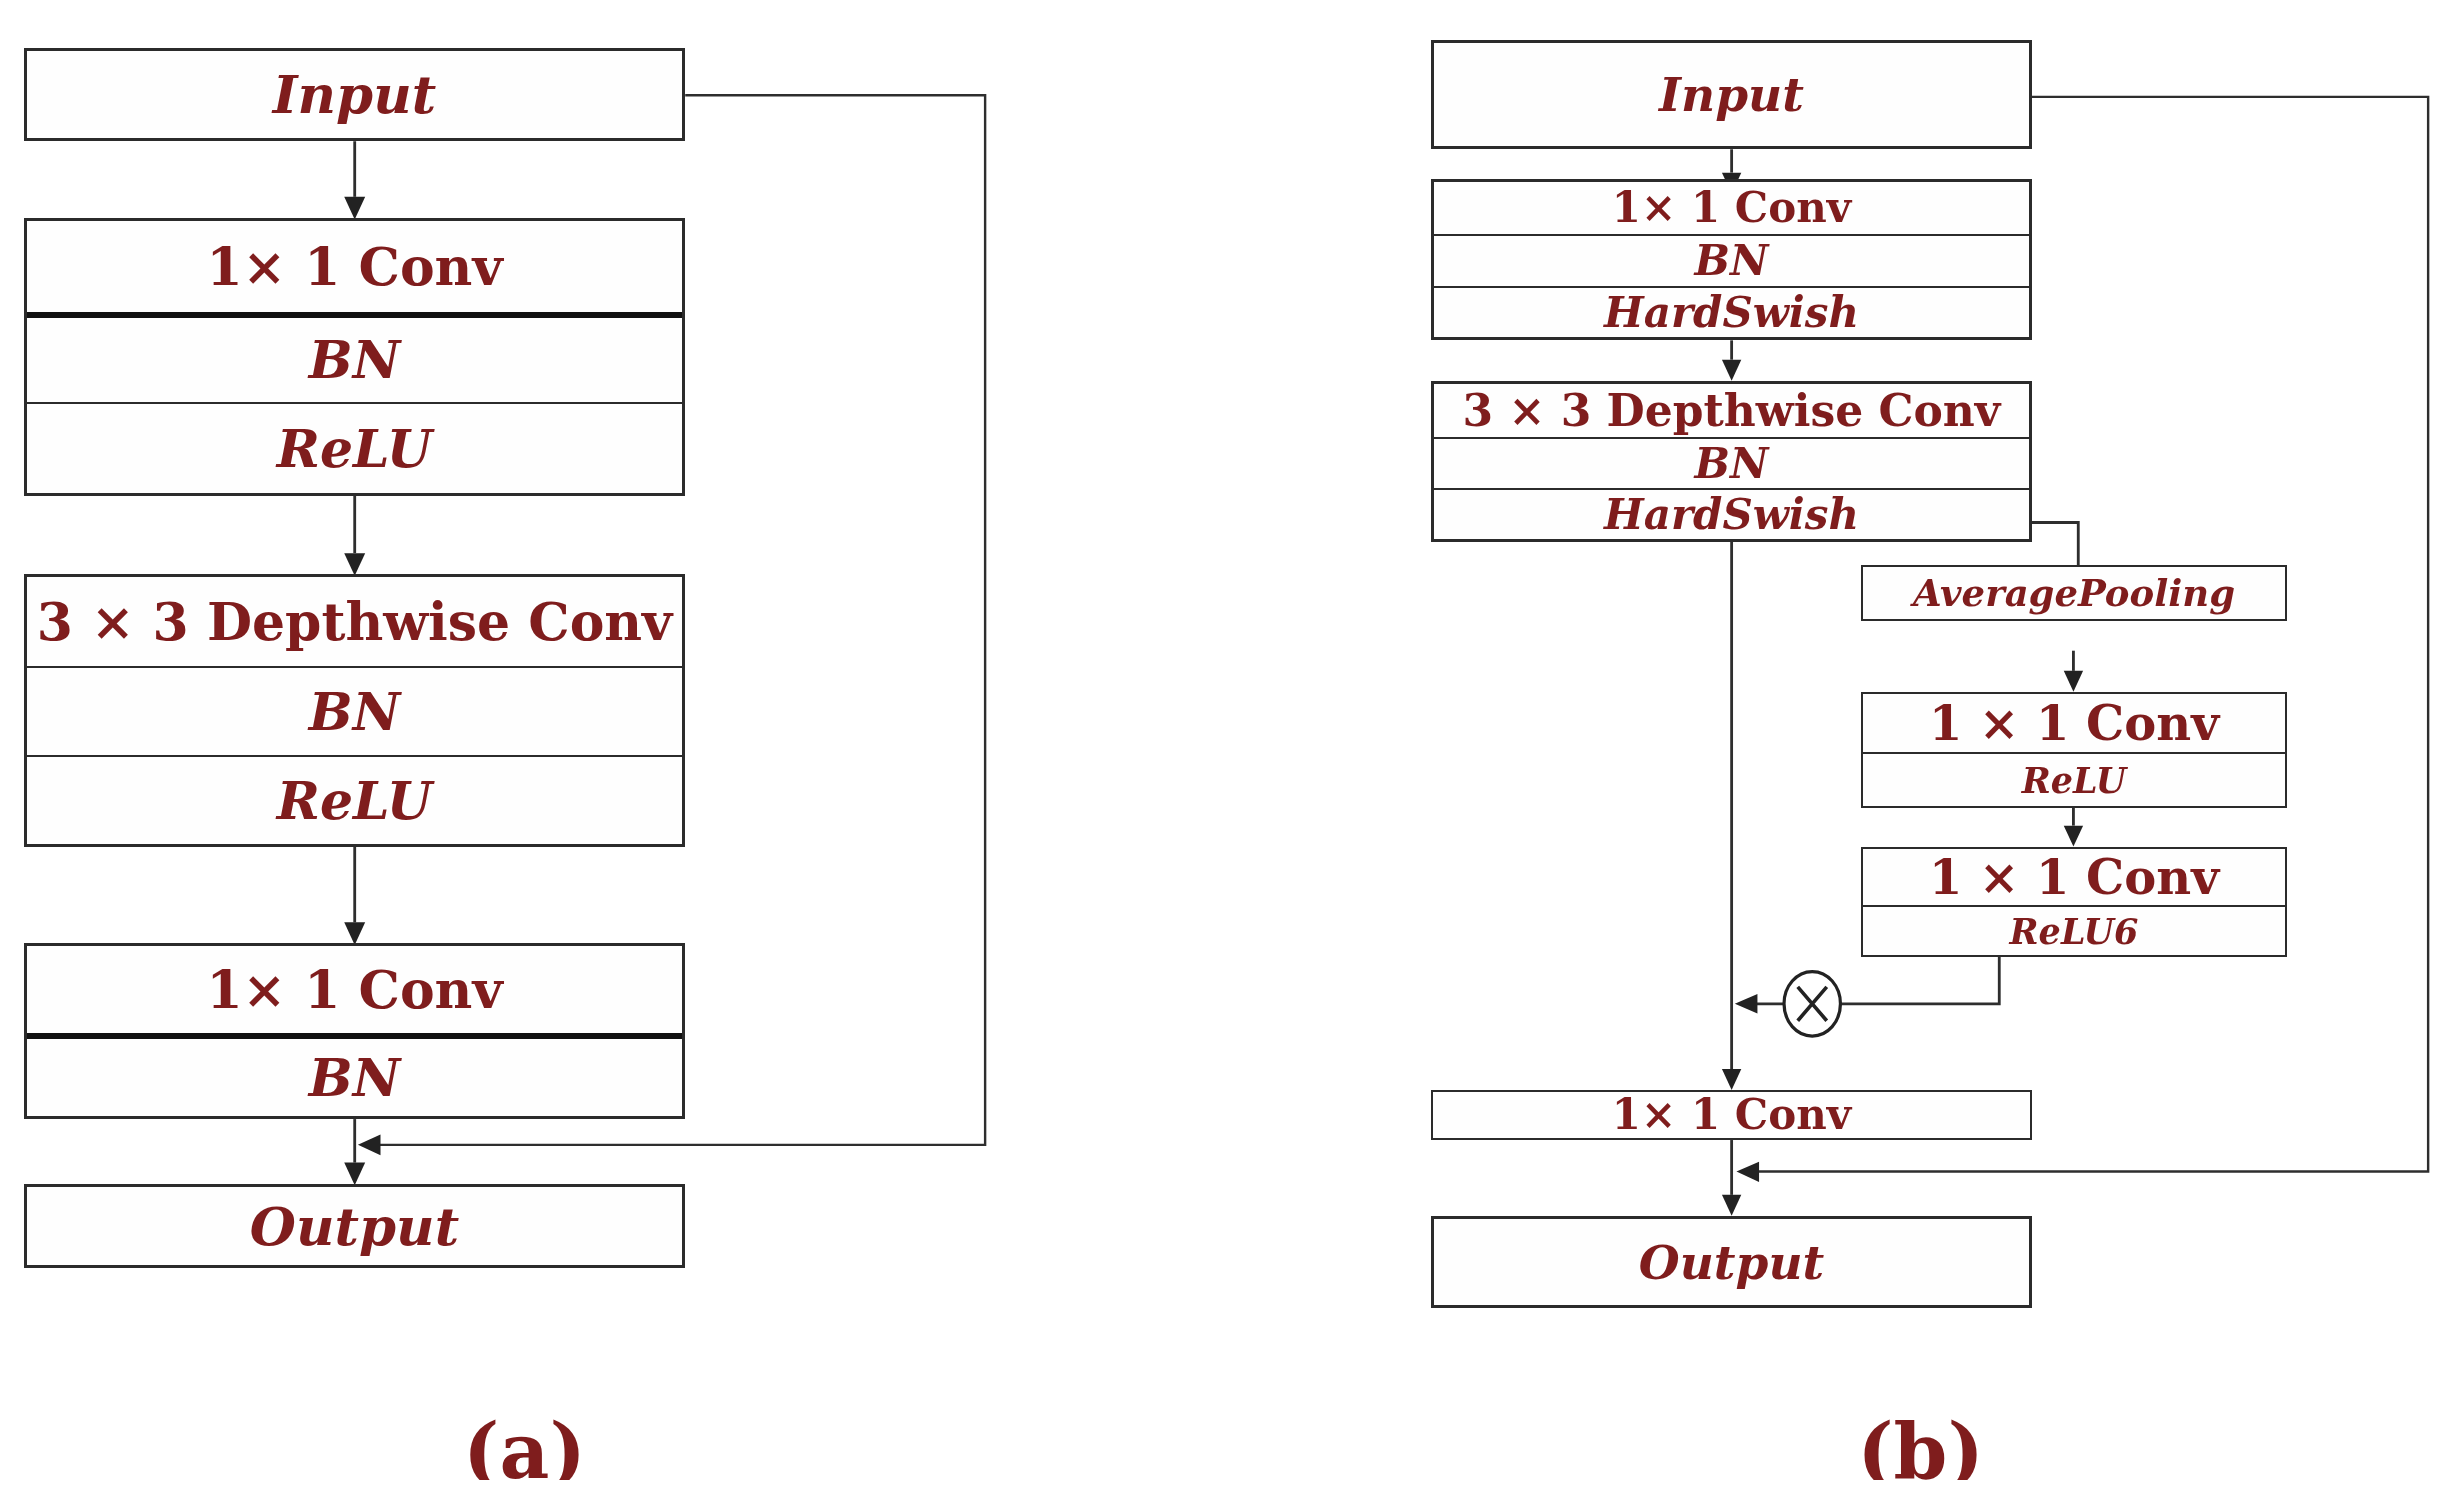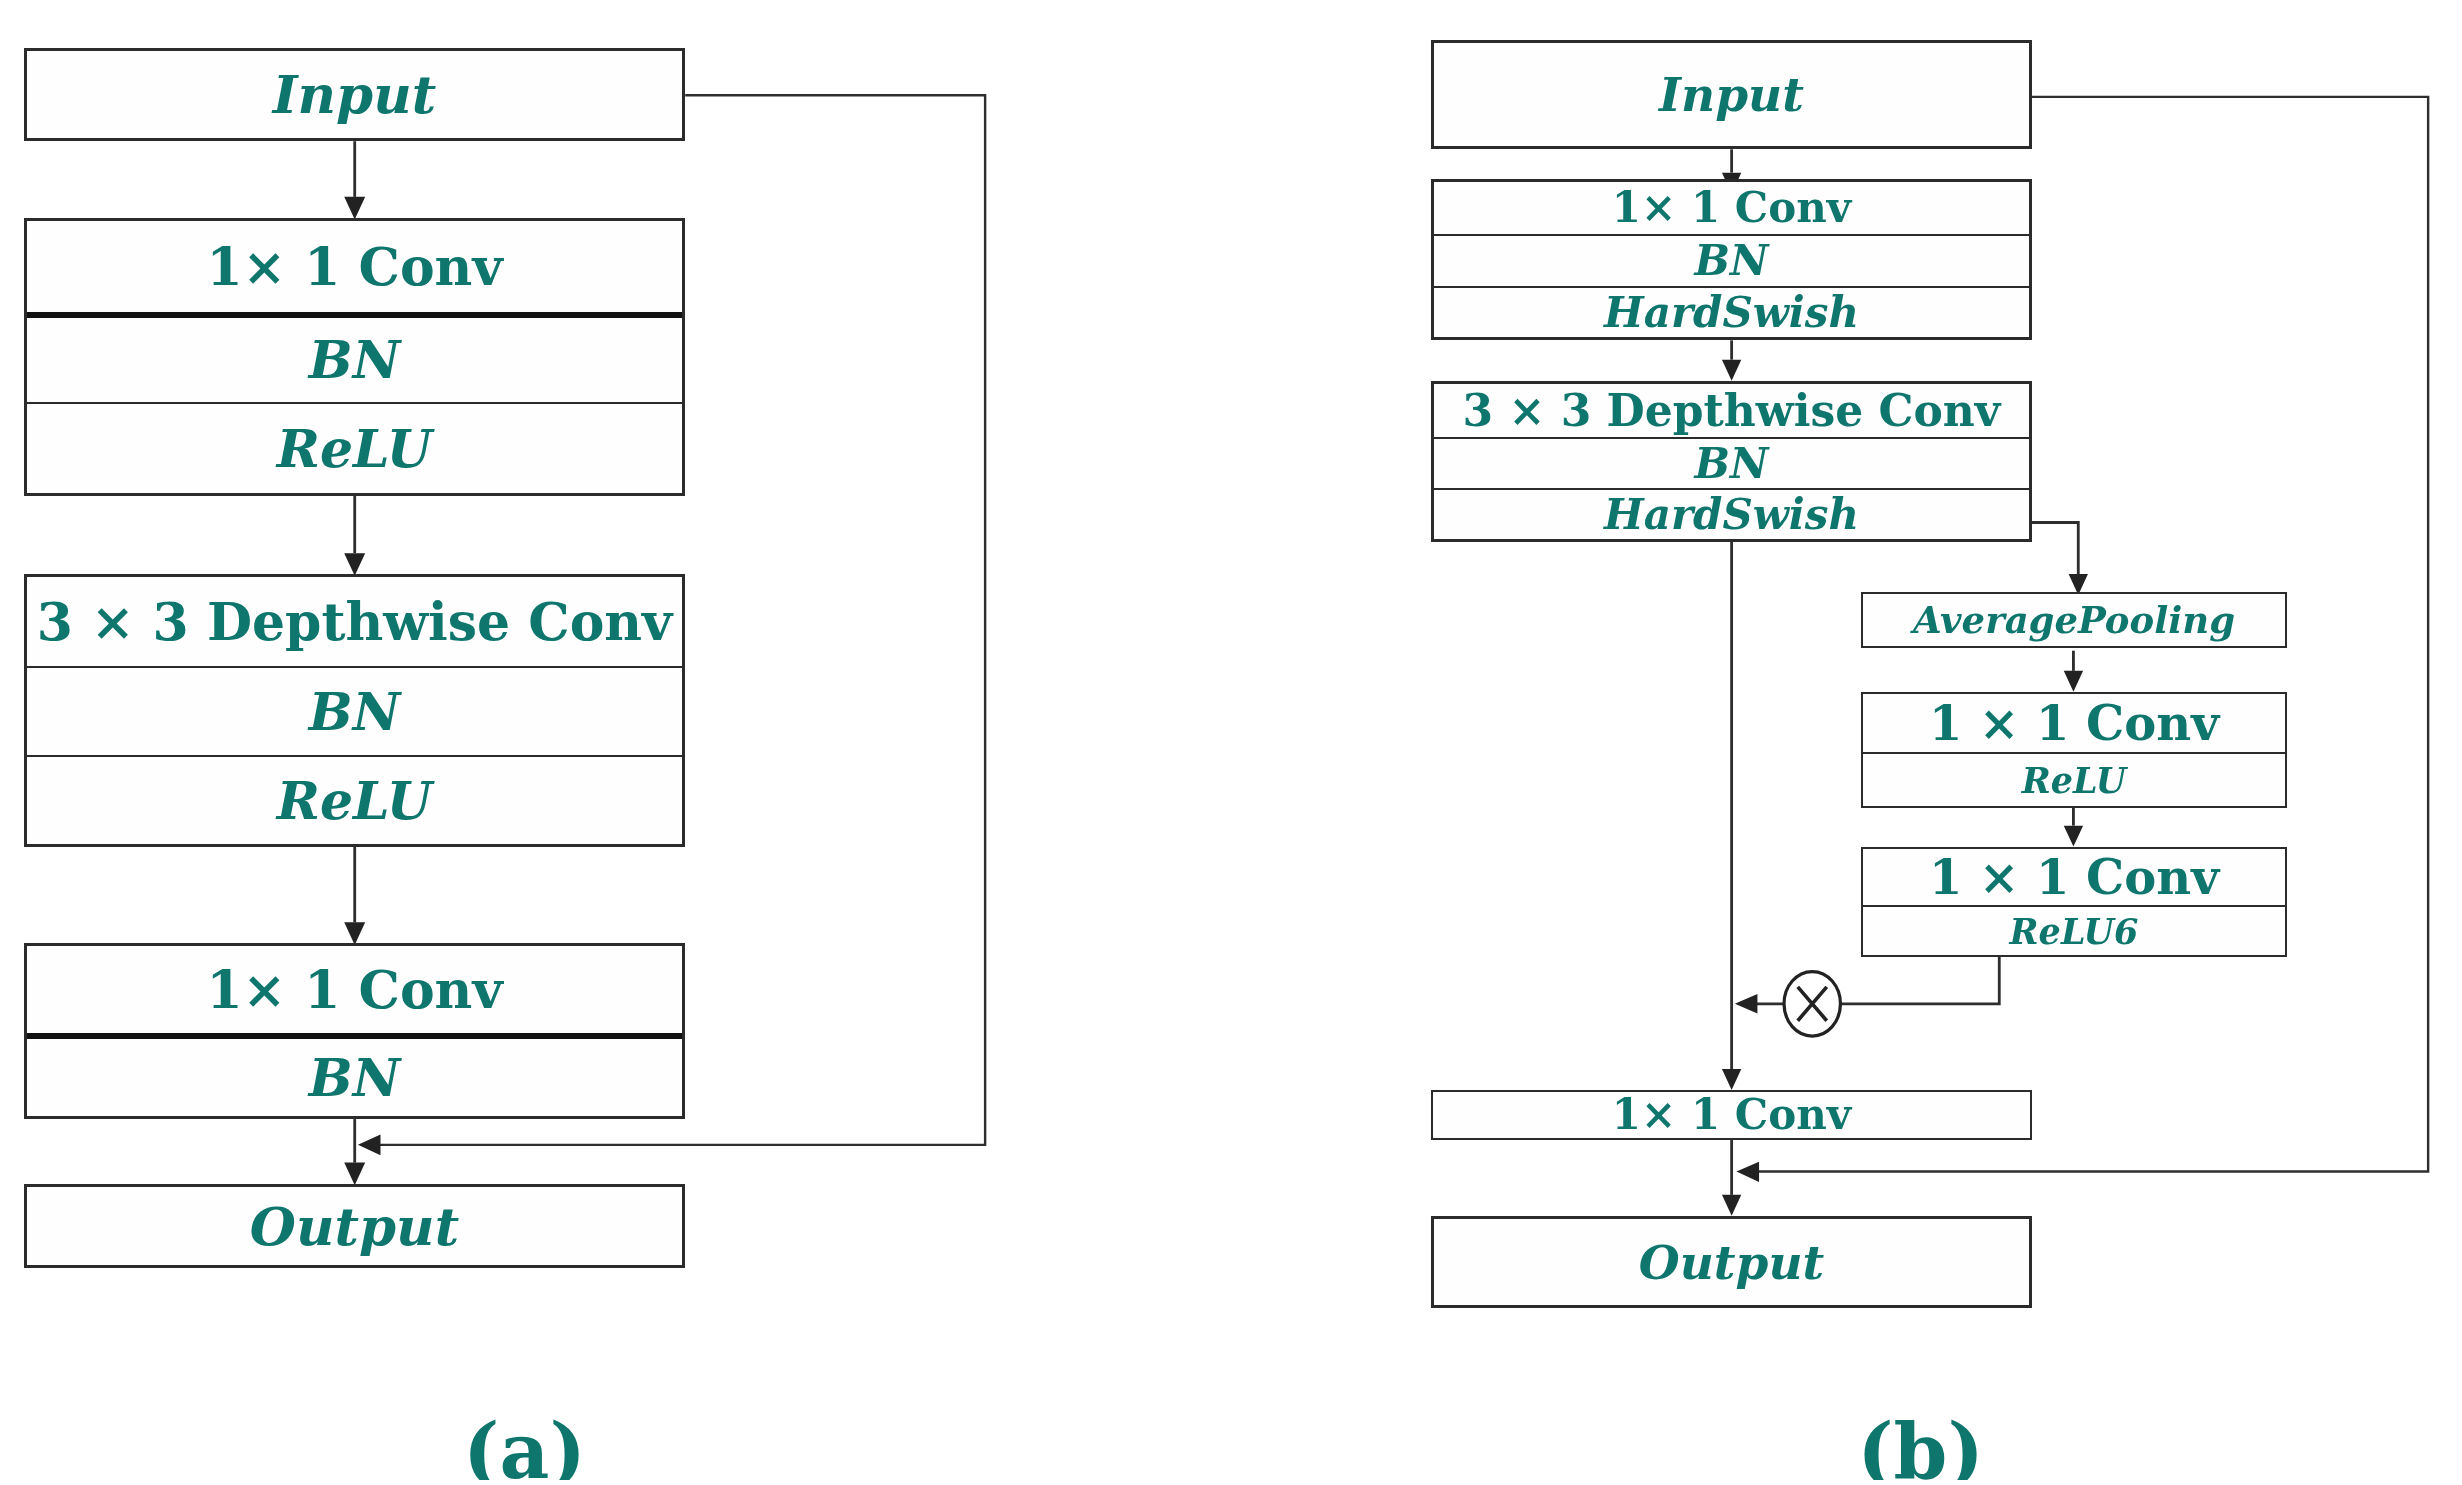--- a/index.html
+++ b/index.html
@@ -1,21 +1,21 @@
 <!DOCTYPE html>
 <html style="font-size:13px"><head>
 <meta charset="utf-8">
 <style>
   html,body{margin:0;padding:0;background:#ffffff;}
   #canvas{
     position:relative;
     width:2462px;height:1480px;
     background:#ffffff;
     font-family:"DejaVu Serif","Liberation Serif",serif;
-    color:#0f766e;
+    color:#7f1d1d;
     overflow:hidden;
   }
   .box{
     position:absolute;
     box-sizing:border-box;
     border:3.2px solid #2b2b2b;
     background:#fefefe;
     display:flex;
     flex-direction:column;
   }
@@ -142,21 +142,21 @@
       <div class="row it b-label" style="height:52px;">BN</div>
       <div class="row it b-label" style="flex:1;">HardSwish</div>
     </div>
 
     <div class="box" style="left:1431px;top:381px;width:601px;height:161px;">
       <div class="row b-label" style="height:53px;font-size:44px;">3 × 3 Depthwise Conv</div>
       <div class="row it b-label" style="height:51px;">BN</div>
       <div class="row it b-label" style="flex:1;">HardSwish</div>
     </div>
 
-    <div class="box" style="left:1861px;top:592px;width:426px;height:56px;border-width:2.4px;">
+    <div class="box" style="left:1861px;top:565px;width:426px;height:56px;border-width:2.4px;">
       <div class="row it se-label" style="flex:1;font-size:37px;">AveragePooling</div>
     </div>
 
     <div class="box" style="left:1861px;top:692px;width:426px;height:116px;border-width:2.4px;">
       <div class="row se-label" style="height:58px;">1 × 1 Conv</div>
       <div class="row it se-label" style="flex:1;font-size:35px;">ReLU</div>
     </div>
 
     <div class="box" style="left:1861px;top:847px;width:426px;height:110px;border-width:2.4px;">
       <div class="row se-label" style="height:56px;">1 × 1 Conv</div>

